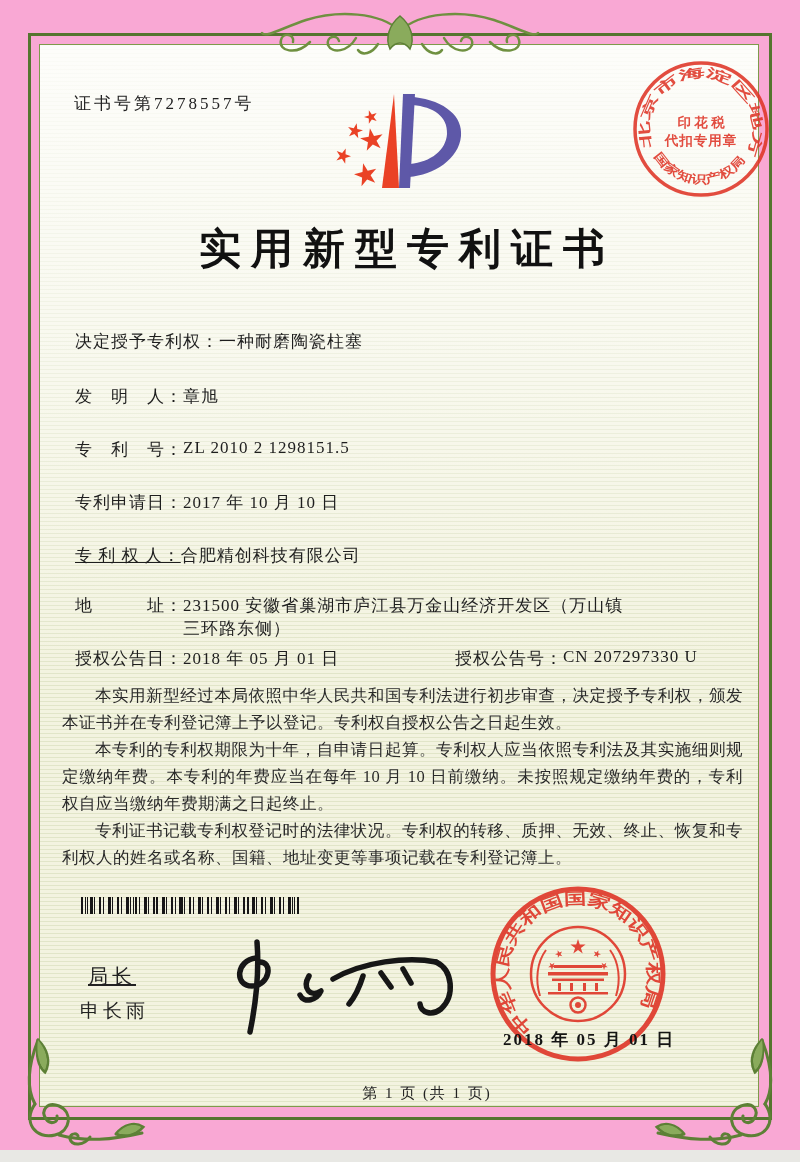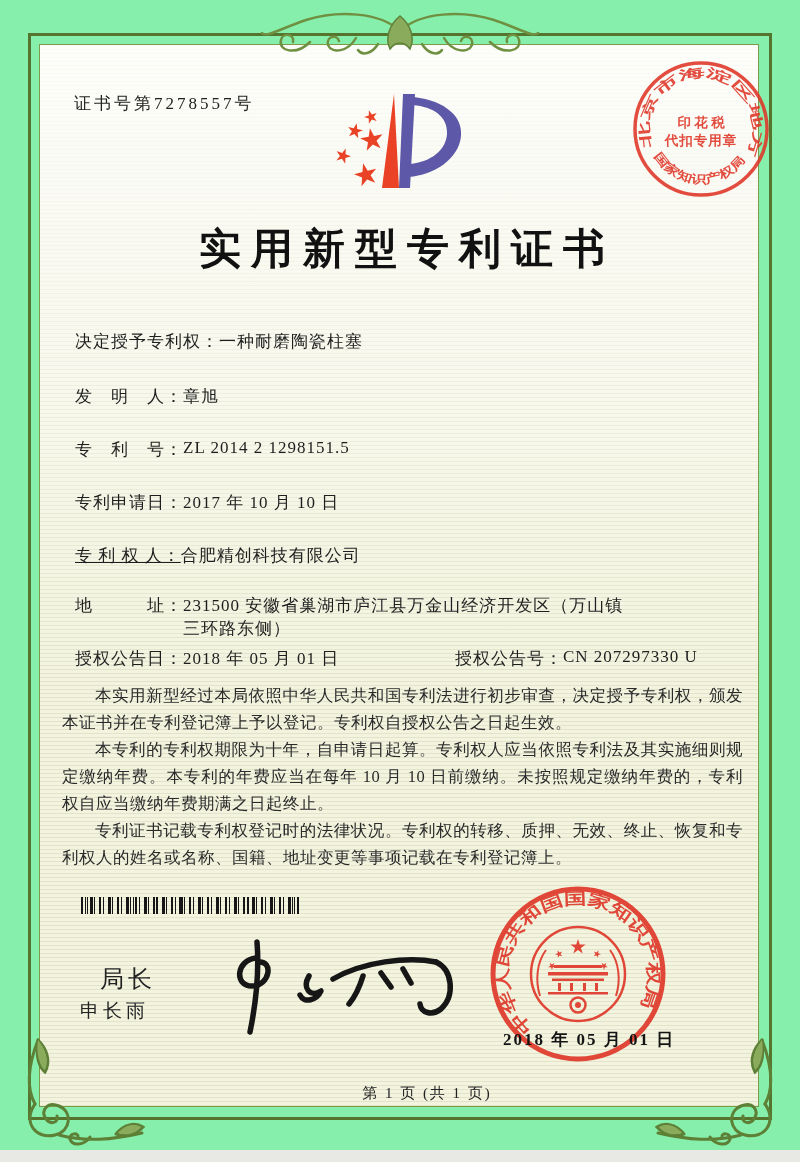--- a/index.html
+++ b/index.html
@@ -1,18 +1,18 @@
 <!DOCTYPE html>
 <html><head>
 <meta charset="utf-8">
 <style>
   html,body{margin:0;padding:0;background:#e8e8e4;}
   .page{
     position:relative;width:800px;height:1150px;margin:0 auto;
-    background:#86efac;overflow:hidden;
+    background:#f9a8d4;overflow:hidden;
     font-family:"Liberation Serif","DejaVu Serif",serif;color:#1e1e1e;
   }
   
   .frame-outer{position:absolute;left:28px;top:33px;width:738px;height:1081px;
     border:3px solid #55752f;}
   .frame-inner{position:absolute;left:39px;top:44px;width:718px;height:1061px;
     border:1px solid #7d9a4b;
     background-color:#f3f3e0;
     background-image:
       linear-gradient(180deg, rgba(255,255,255,.85) 0%, rgba(255,255,255,.45) 30%, rgba(255,255,255,0) 60%),
@@ -37,21 +37,21 @@
   
   .body-text{position:absolute;left:62px;top:682px;width:681px;}
   .body-text p{margin:0;font-size:16.5px;line-height:27px;text-align:justify;
     text-indent:2em;letter-spacing:.5px;color:#2a2a2a;}
   
   .barcode{position:absolute;left:81px;top:897px;width:218px;height:17px;
     background-image:
       repeating-linear-gradient(90deg,#161616 0 2px,transparent 2px 4px,#161616 4px 5px,transparent 5px 9px,#161616 9px 12px,transparent 12px 13px,#161616 13px 14px,transparent 14px 18px),
       repeating-linear-gradient(90deg,transparent 0 6px,#161616 6px 7px,transparent 7px 23px);
   }
-  .issuer-title{position:absolute;left:100px;top:963px;font-size:24px;letter-spacing:4px;color:#222;}
+  .issuer-title{position:absolute;left:88px;top:963px;font-size:20px;letter-spacing:4px;color:#222;text-decoration:underline;}
   .issuer-name{position:absolute;left:80px;top:998px;font-size:19px;letter-spacing:4px;color:#222;}
   .signature{position:absolute;left:212px;top:932px;width:262px;height:112px;}
   .big-seal{position:absolute;left:488px;top:884px;width:180px;height:180px;opacity:.9;}
   .seal-date{position:absolute;left:503px;top:1028px;font-size:17px;font-weight:600;
     letter-spacing:2px;color:#141414;z-index:3;}
   .footer{position:absolute;left:0;top:1084px;width:100%;text-align:center;
     font-size:15px;letter-spacing:2px;color:#222;margin-left:27px;}
   svg text{font-family:"Liberation Serif","DejaVu Serif",serif;}
 </style>
 </head>
@@ -140,21 +140,21 @@
 
   <h1 class="title">实用新型专利证书</h1>
 
   <div class="field f-name">
     <span class="lbl">决定授予专利权：</span><span class="val">一种耐磨陶瓷柱塞</span>
   </div>
   <div class="field f-inventor">
     <span class="lbl">发　明　人：</span><span class="val">章旭</span>
   </div>
   <div class="field f-patno">
-    <span class="lbl">专　利　号：</span><span class="val">ZL 2014 2 1298151.5</span>
+    <span class="lbl">专　利　号：</span><span class="val">ZL 2010 2 1298151.5</span>
   </div>
   <div class="field f-filing">
     <span class="lbl">专利申请日：</span><span class="val">2017 年 10 月 10 日</span>
   </div>
   <div class="field f-patentee">
     <span class="lbl">专 利 权 人：</span><span class="val">合肥精创科技有限公司</span>
   </div>
   <div class="field f-addr">
     <span class="lbl">地　　　址：</span><span class="val">231500 安徽省巢湖市庐江县万金山经济开发区（万山镇
 三环路东侧）</span>

